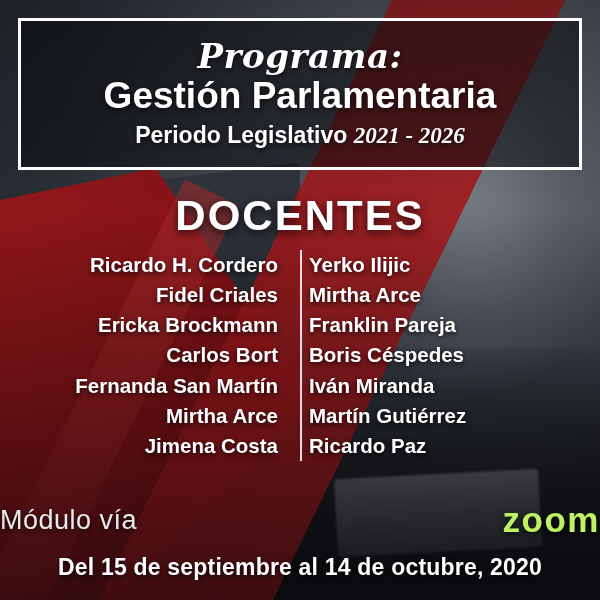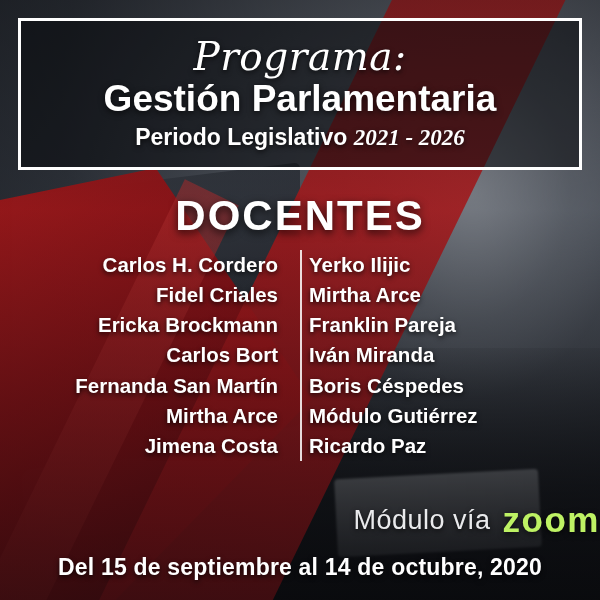--- a/index.html
+++ b/index.html
@@ -123,22 +123,22 @@
     background: rgba(10,11,14,0.55);
     display: flex;
     flex-direction: column;
     align-items: center;
     justify-content: center;
     padding: 6px 10px;
   }
   .h-programa {
     font-family: "DejaVu Serif", serif;
     font-style: italic;
-    font-size: 39px;
-    font-weight: 400;
+    font-size: 34px;
+    font-weight: 700;
     letter-spacing: 0.5px;
     line-height: 1;
     margin-bottom: 4px;
     text-shadow: 0 2px 5px rgba(0,0,0,0.7);
   }
   .h-main {
     font-size: 37px;
     font-weight: 700;
     line-height: 1.05;
     letter-spacing: 0px;
@@ -203,21 +203,21 @@
     text-shadow: 0 2px 5px rgba(0,0,0,0.75);
   }
 
   
   .modulo {
     position: absolute;
     left: 0; right: 0;
     top: 500px;
     display: flex;
     align-items: center;
-    justify-content: flex-end;
+    justify-content: space-between;
     gap: 12px;
   }
   .modulo-text {
     font-size: 27px;
     font-weight: 400;
     letter-spacing: 0.5px;
     color: #e9eaec;
     text-shadow: 0 2px 5px rgba(0,0,0,0.7);
   }
   .zoom-logo {
@@ -261,35 +261,35 @@
     <div class="h-sub">
       <span>Periodo Legislativo</span>
       <span class="period">2021 - 2026</span>
     </div>
   </div>
 
   <div class="docentes-title">DOCENTES</div>
 
   <div class="names">
     <div class="col col-left">
-      <div class="name">Carlos H. Cordero</div>
+      <div class="name">Ricardo H. Cordero</div>
       <div class="name">Fidel Criales</div>
       <div class="name">Ericka Brockmann</div>
       <div class="name">Carlos Bort</div>
       <div class="name">Fernanda San Martín</div>
       <div class="name">Mirtha Arce</div>
       <div class="name">Jimena Costa</div>
     </div>
     <div class="col col-right">
       <div class="name">Yerko Ilijic</div>
       <div class="name">Mirtha Arce</div>
       <div class="name">Franklin Pareja</div>
+      <div class="name">Boris Céspedes</div>
       <div class="name">Iván Miranda</div>
-      <div class="name">Boris Céspedes</div>
-      <div class="name">Módulo Gutiérrez</div>
+      <div class="name">Martín Gutiérrez</div>
       <div class="name">Ricardo Paz</div>
     </div>
   </div>
 
   <div class="modulo">
     <span class="modulo-text">Módulo vía</span>
     <span class="zoom-logo">zoom</span>
   </div>
 
   <div class="dates">Del 15 de septiembre al 14 de octubre, 2020</div>

